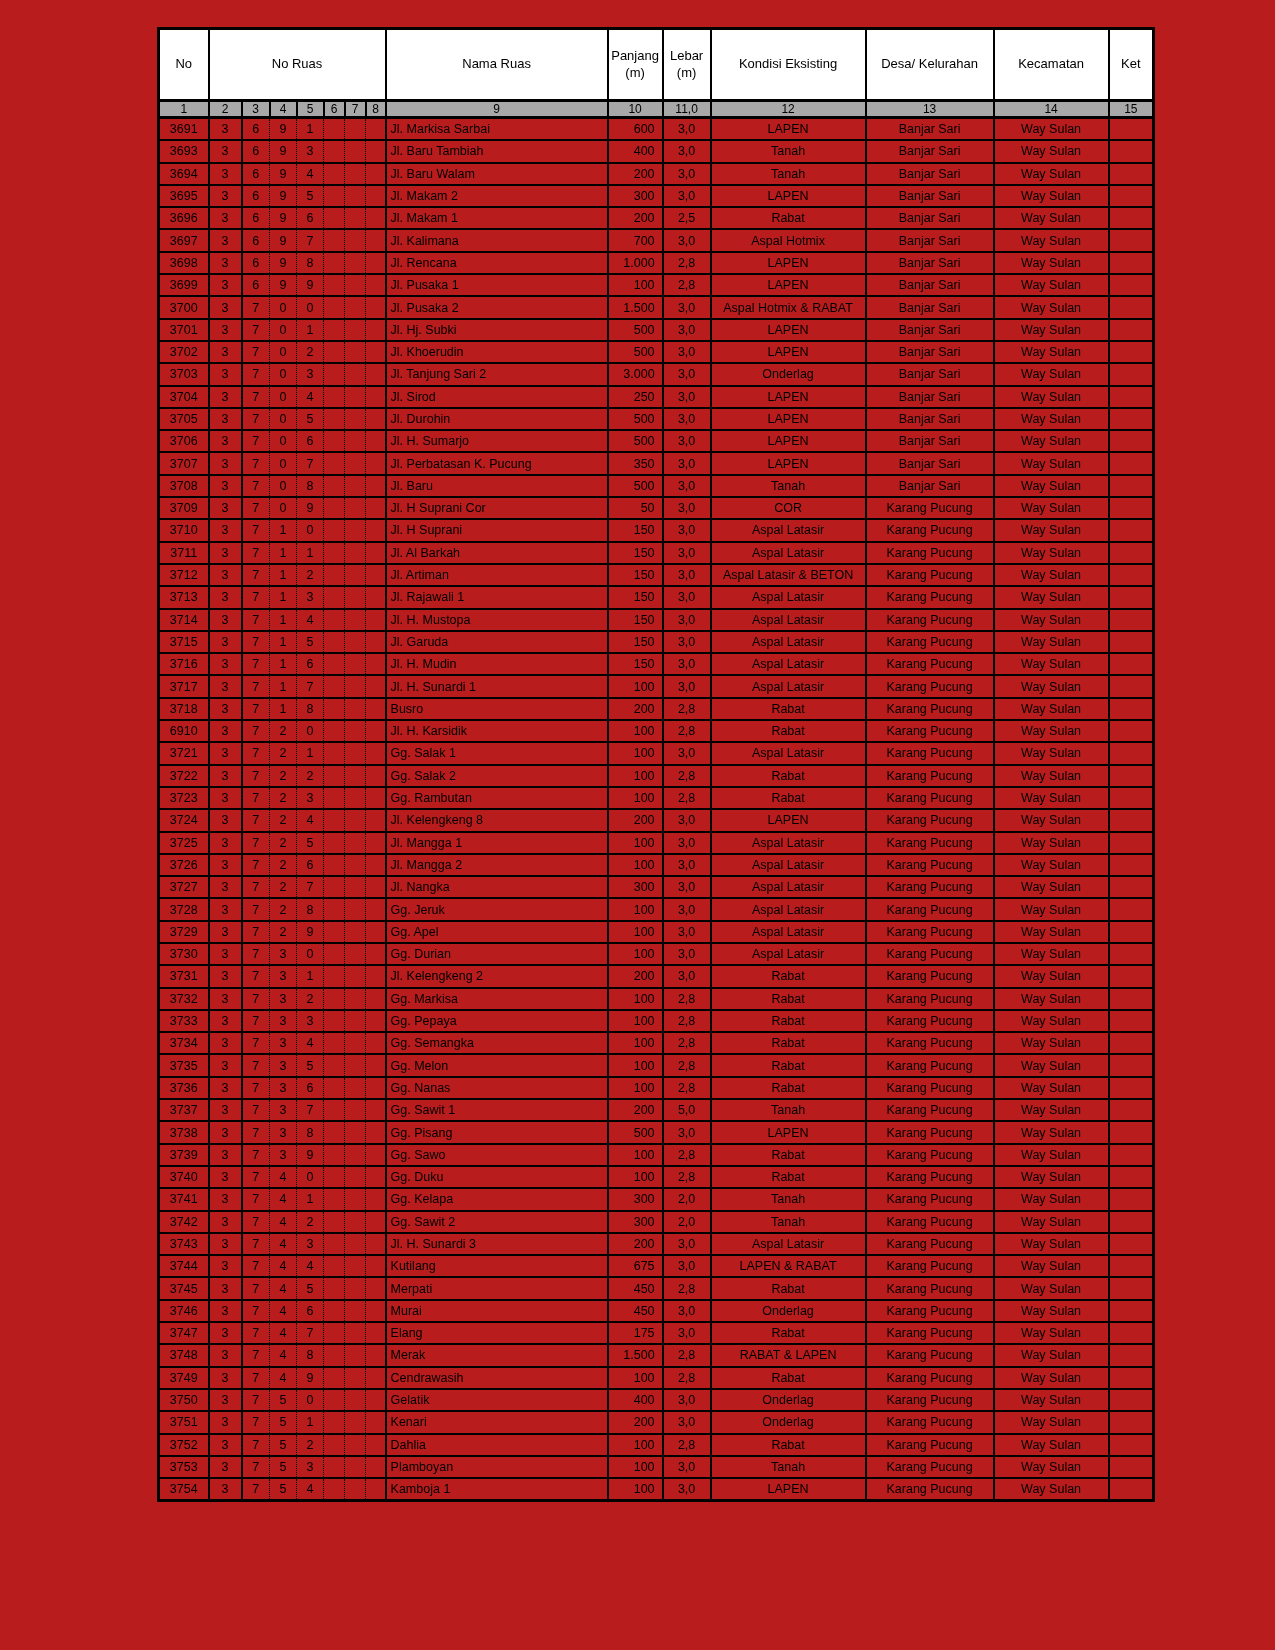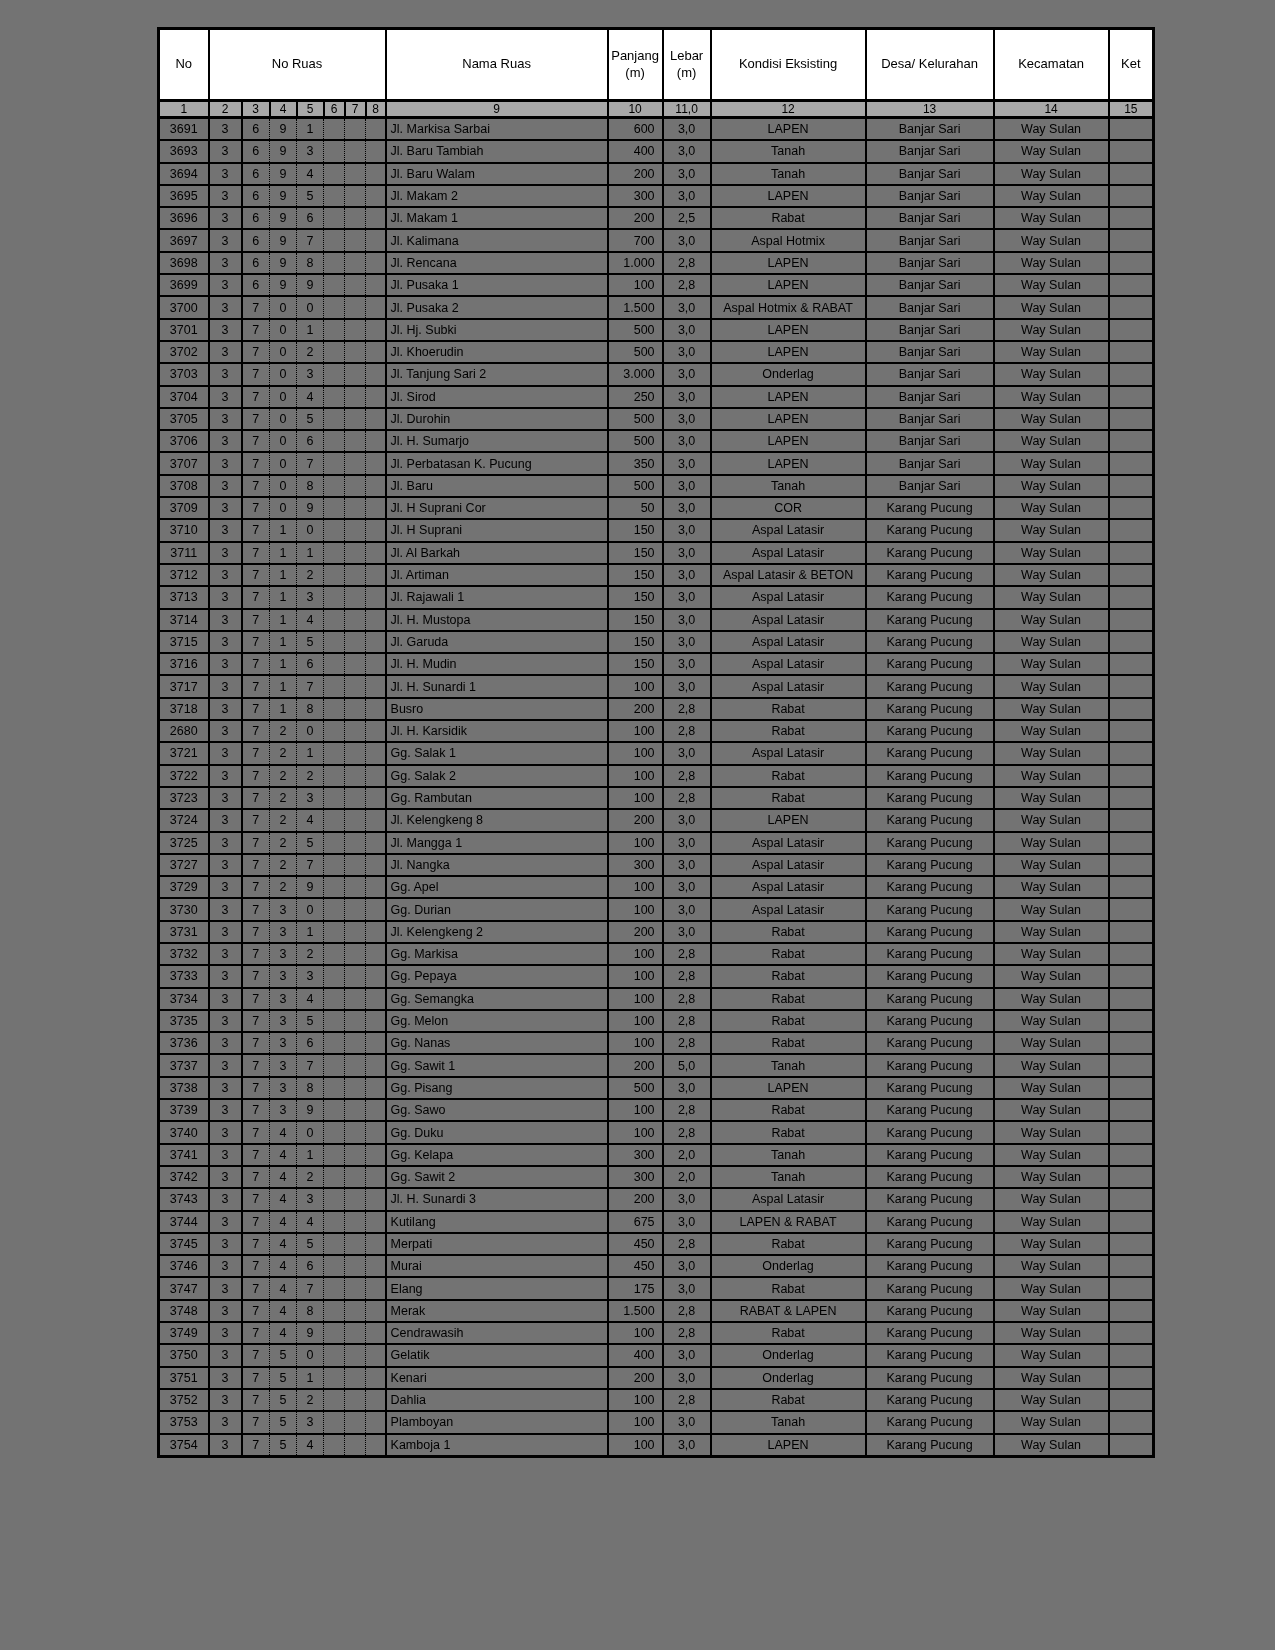--- a/index.html
+++ b/index.html
@@ -6,21 +6,21 @@
     margin: 0;
     padding: 0;
     background: #ffffff;
     font-family: "Liberation Sans", sans-serif;
     color: #000;
   }
   .page {
     position: relative;
     width: 1275px;
     height: 1650px;
-    background: #737373;
+    background: #b91c1c;
     overflow: hidden;
   }
   table.road-table {
     position: absolute;
     left: 157px;
     top: 27px;
     width: 996px;
     border-collapse: collapse;
     table-layout: fixed;
     border: 3px solid #000;
@@ -580,21 +580,21 @@
     <td class="td-d dot"></td>
     <td class="td-nama">Busro</td>
     <td class="td-panjang">200</td>
     <td class="td-lebar">2,8</td>
     <td class="td-kondisi">Rabat</td>
     <td class="td-desa">Karang Pucung</td>
     <td class="td-kec">Way Sulan</td>
     <td class="td-ket"></td>
   </tr>
         <tr class="data-row">
-    <td class="td-no">2680</td>
+    <td class="td-no">6910</td>
     <td class="td-d">3</td>
     <td class="td-d dot">7</td>
     <td class="td-d dot">2</td>
     <td class="td-d dot">0</td>
     <td class="td-d dot"></td>
     <td class="td-d dot"></td>
     <td class="td-d dot"></td>
     <td class="td-nama">Jl. H. Karsidik</td>
     <td class="td-panjang">100</td>
     <td class="td-lebar">2,8</td>
@@ -682,30 +682,64 @@
     <td class="td-d dot"></td>
     <td class="td-nama">Jl. Mangga 1</td>
     <td class="td-panjang">100</td>
     <td class="td-lebar">3,0</td>
     <td class="td-kondisi">Aspal Latasir</td>
     <td class="td-desa">Karang Pucung</td>
     <td class="td-kec">Way Sulan</td>
     <td class="td-ket"></td>
   </tr>
         <tr class="data-row">
+    <td class="td-no">3726</td>
+    <td class="td-d">3</td>
+    <td class="td-d dot">7</td>
+    <td class="td-d dot">2</td>
+    <td class="td-d dot">6</td>
+    <td class="td-d dot"></td>
+    <td class="td-d dot"></td>
+    <td class="td-d dot"></td>
+    <td class="td-nama">Jl. Mangga 2</td>
+    <td class="td-panjang">100</td>
+    <td class="td-lebar">3,0</td>
+    <td class="td-kondisi">Aspal Latasir</td>
+    <td class="td-desa">Karang Pucung</td>
+    <td class="td-kec">Way Sulan</td>
+    <td class="td-ket"></td>
+  </tr>
+        <tr class="data-row">
     <td class="td-no">3727</td>
     <td class="td-d">3</td>
     <td class="td-d dot">7</td>
     <td class="td-d dot">2</td>
     <td class="td-d dot">7</td>
     <td class="td-d dot"></td>
     <td class="td-d dot"></td>
     <td class="td-d dot"></td>
     <td class="td-nama">Jl. Nangka</td>
     <td class="td-panjang">300</td>
+    <td class="td-lebar">3,0</td>
+    <td class="td-kondisi">Aspal Latasir</td>
+    <td class="td-desa">Karang Pucung</td>
+    <td class="td-kec">Way Sulan</td>
+    <td class="td-ket"></td>
+  </tr>
+        <tr class="data-row">
+    <td class="td-no">3728</td>
+    <td class="td-d">3</td>
+    <td class="td-d dot">7</td>
+    <td class="td-d dot">2</td>
+    <td class="td-d dot">8</td>
+    <td class="td-d dot"></td>
+    <td class="td-d dot"></td>
+    <td class="td-d dot"></td>
+    <td class="td-nama">Gg. Jeruk</td>
+    <td class="td-panjang">100</td>
     <td class="td-lebar">3,0</td>
     <td class="td-kondisi">Aspal Latasir</td>
     <td class="td-desa">Karang Pucung</td>
     <td class="td-kec">Way Sulan</td>
     <td class="td-ket"></td>
   </tr>
         <tr class="data-row">
     <td class="td-no">3729</td>
     <td class="td-d">3</td>
     <td class="td-d dot">7</td>

